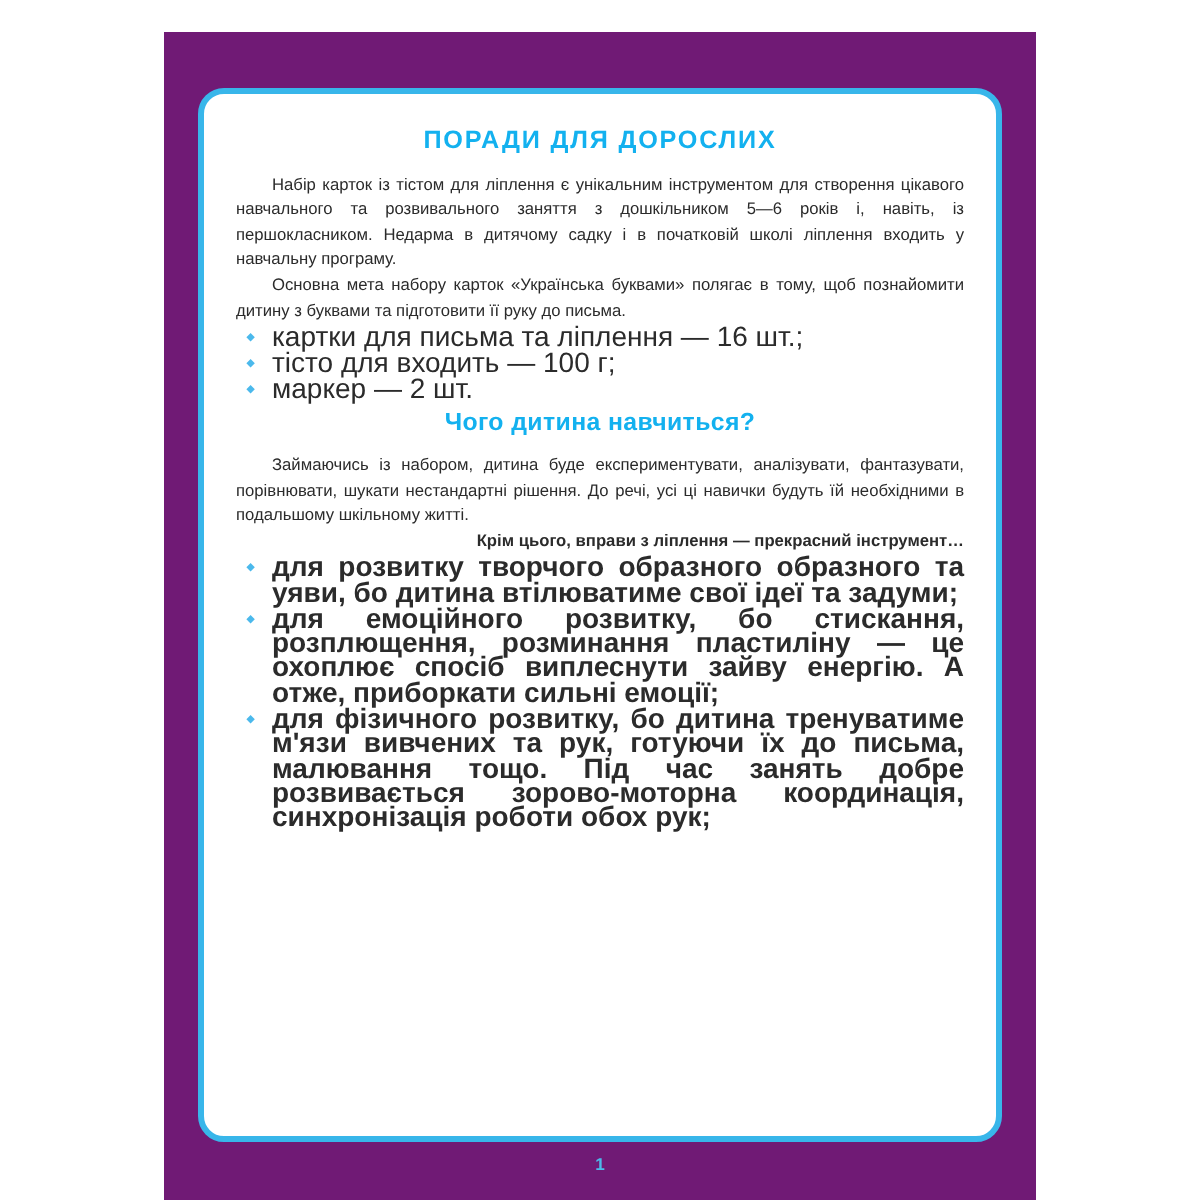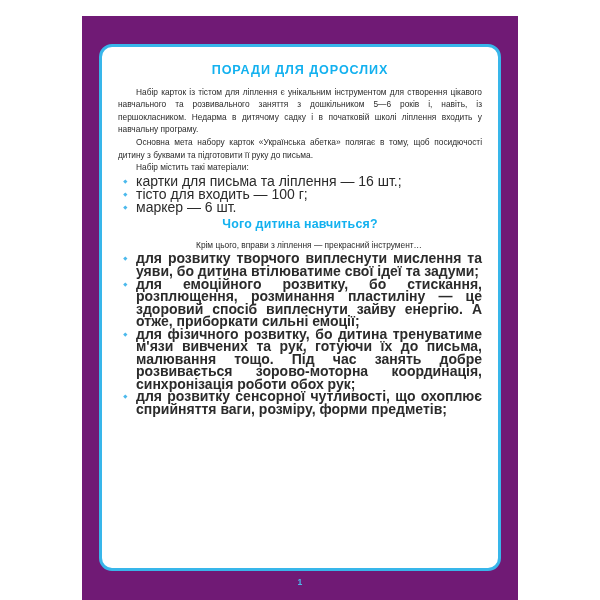--- a/index.html
+++ b/index.html
@@ -67,22 +67,22 @@
   .para {
     color: #2b2b2b;
     font-size: 8.35px;
     line-height: 12.4px;
     text-align: justify;
     text-indent: 18px;
     margin: 0 0 0.5px 0;
     hyphens: manual;
   }
   .para.bold {
-    font-weight: normal;
-    text-align: center;
+    font-weight: bold;
+    text-align: right;
   }
 
   
   .bullet-list {
     list-style: none;
     margin: 1px 0 0 0;
     padding: 0;
   }
   .bullet-list li {
     position: relative;
@@ -127,40 +127,39 @@
 
 <div class="page-sheet">
 
   <div class="content-frame">
     <div class="content-inner">
 
       <div class="section-heading main">ПОРАДИ ДЛЯ ДОРОСЛИХ</div>
 
       <p class="para">Набір карток із тістом для ліплення є унікальним інструментом для створення цікавого навчального та розвивального заняття з дошкільником 5—6 років і, навіть, із першокласником. Недарма в дитячому садку і в початковій школі ліплення входить у навчальну програму.</p>
 
-      <p class="para">Основна мета набору карток «Українська абетка» полягає в тому, щоб посидючості дитину з буквами та підготовити її руку до письма.</p>
+      <p class="para">Основна мета набору карток «Українська буквами» полягає в тому, щоб познайомити дитину з буквами та підготовити її руку до письма.</p>
 
-      <p class="para">Набір містить такі матеріали:</p>
 
       <ul class="bullet-list materials">
         <li>картки для письма та ліплення  — 16 шт.;</li>
         <li>тісто для входить — 100 г;</li>
-        <li>маркер — 6 шт.</li>
+        <li>маркер — 2 шт.</li>
       </ul>
 
       <div class="section-heading second">Чого дитина навчиться?</div>
 
+      <p class="para">Займаючись із набором, дитина буде експериментувати, аналізувати, фантазувати, порівнювати, шукати нестандартні рішення. До речі, усі ці навички будуть їй необхідними в подальшому шкільному житті.</p>
 
       <p class="para bold">Крім цього, вправи з ліплення — прекрасний інструмент…</p>
 
       <ul class="bullet-list bold">
-        <li>для розвитку творчого виплеснути мислення та уяви, бо дитина втілюватиме свої ідеї та задуми;</li>
-        <li>для емоційного розвитку, бо стискання, розплющення, розминання пластиліну — це здоровий спосіб виплеснути зайву енергію. А отже, приборкати сильні емоції;</li>
+        <li>для розвитку творчого образного образного та уяви, бо дитина втілюватиме свої ідеї та задуми;</li>
+        <li>для емоційного розвитку, бо стискання, розплющення, розминання пластиліну — це охоплює спосіб виплеснути зайву енергію. А отже, приборкати сильні емоції;</li>
         <li>для фізичного розвитку, бо дитина тренуватиме м'язи вивчених та рук, готуючи їх до письма, малювання тощо. Під час занять добре розвивається зорово-моторна координація, синхронізація роботи обох рук;</li>
-        <li>для розвитку сенсорної чутливості, що охоплює сприйняття ваги, розміру, форми предметів;</li>
       </ul>
 
     </div>
   </div>
 
   <div class="page-number">1</div>
 
 </div>
 
 </body></html>

